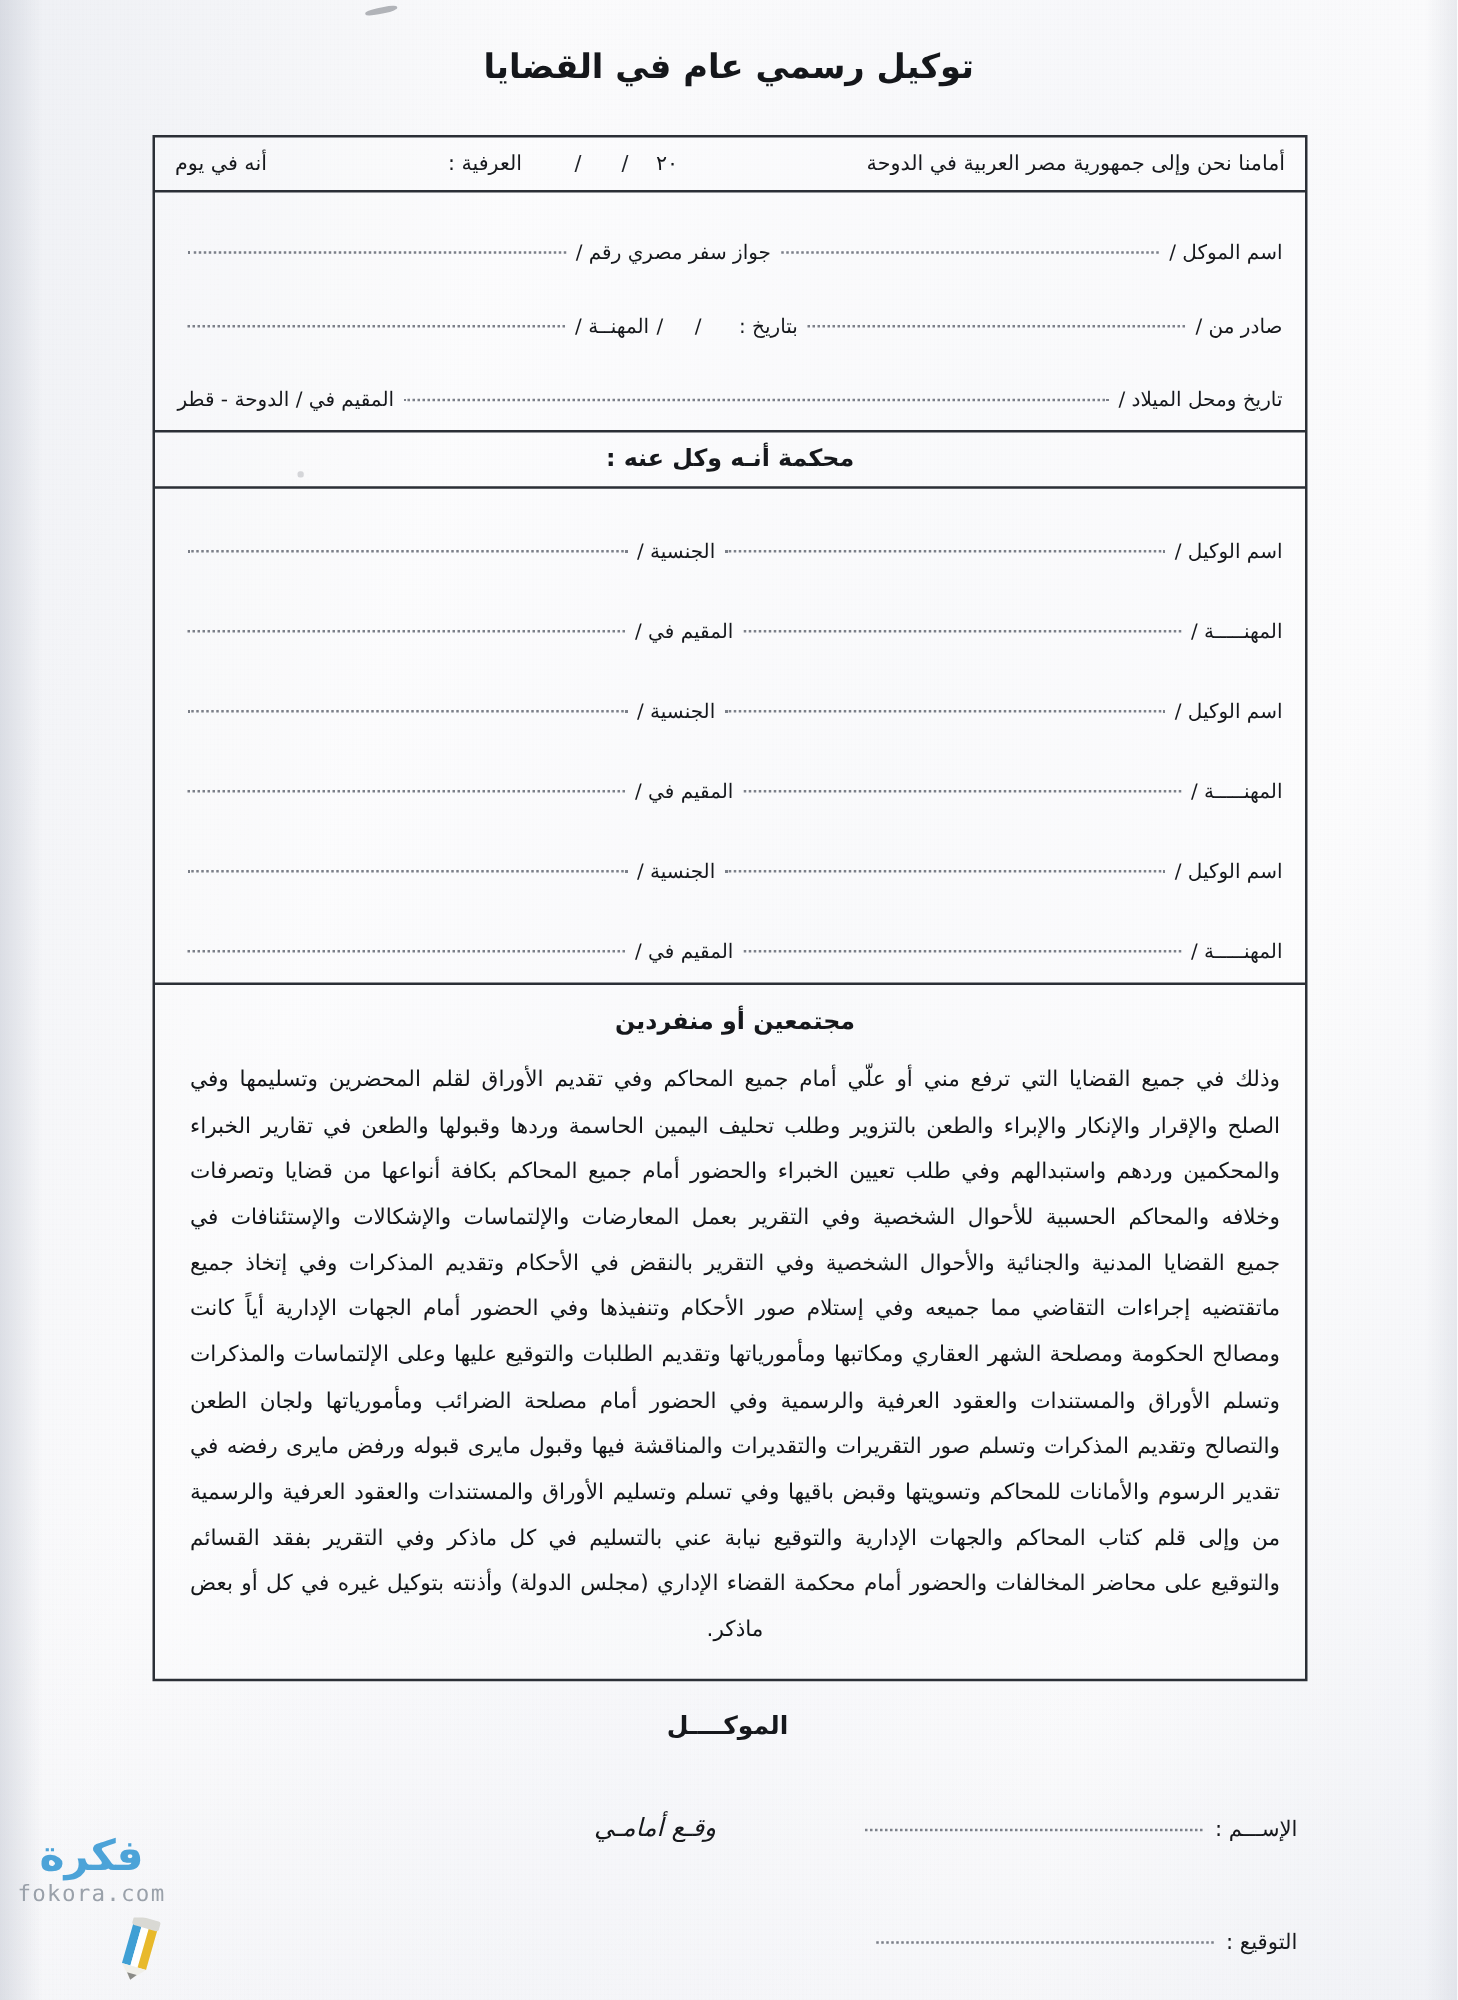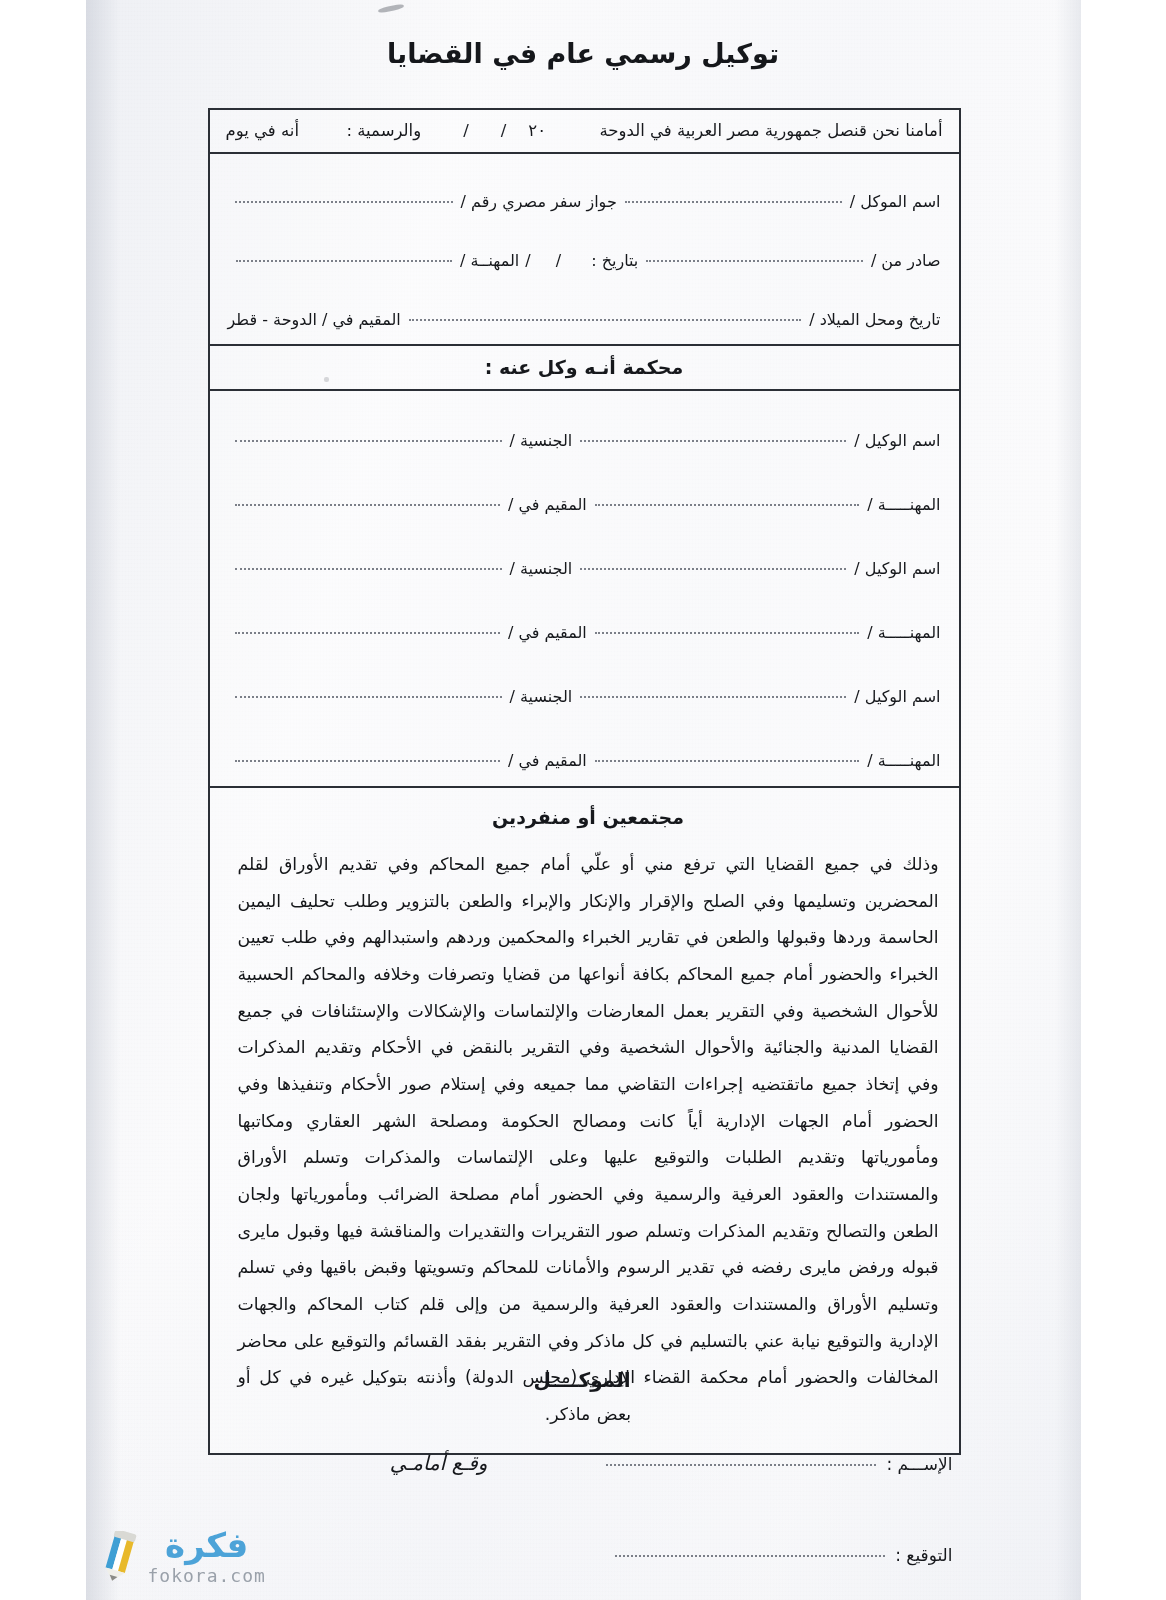--- a/index.html
+++ b/index.html
@@ -2,21 +2,21 @@
 <html lang="ar" dir="rtl"><head>
 <meta charset="utf-8">
 <style>
   html, body {
     margin: 0;
     padding: 0;
     background: #ffffff;
   }
   .page {
     position: relative;
-    width: 995px;
+    width: 1166px;
     height: 1600px;
     margin: 0 auto;
     background: #fbfbfc;
     background-image:
       linear-gradient(105deg, rgba(236,238,243,0.85) 0%, rgba(250,250,252,0.2) 28%, rgba(244,245,249,0.55) 55%, rgba(252,252,253,0.25) 78%, rgba(238,240,245,0.7) 100%),
       linear-gradient(0deg, rgba(240,241,245,0.55) 0%, rgba(255,255,255,0) 25%);
     font-family: "DejaVu Sans", "Liberation Sans", sans-serif;
     color: #16181c;
     overflow: hidden;
     direction: rtl;
@@ -180,23 +180,24 @@
     letter-spacing: 1px;
     font-style: italic;
   }
 
   
   .watermark {
     position: absolute;
     left: 14px;
     bottom: 14px;
     display: flex;
-    align-items: center;
+    align-items: flex-start;
     gap: 8px;
     pointer-events: none;
+    flex-direction: column;
   }
   .wm-text { display: flex; flex-direction: column; align-items: center; }
   .wm-main {
     font-size: 34px;
     font-weight: bold;
     color: #4ca3d8;
     line-height: 1;
     letter-spacing: 1px;
   }
   .wm-sub {
@@ -219,28 +220,28 @@
   <div class="scan-speck" style="left:292px;top:6px;width:26px;height:5px;transform:rotate(-12deg);"></div>
   <div class="scan-speck" style="left:238px;top:377px;width:5px;height:5px;opacity:.35;"></div>
 
   <div class="doc-title">توكيل رسمي عام في القضايا</div>
 
   <div class="frame">
 
     <div class="band">
       <div class="row-header">
         <div class="seg">
-          <span>أمامنا نحن قنصل جمهورية مصر العربية في الدوحة</span>
+          <span>أمامنا نحن وإلى جمهورية مصر العربية في الدوحة</span>
         </div>
         <div class="seg">
           <span class="hdr-year">٢٠</span>
           <span class="slash">/</span>
           <span class="slash">/</span>
           <span class="spacer-wide"></span>
-          <span>والرسمية :</span>
+          <span>العرفية :</span>
         </div>
         <div class="seg">
           <span>أنه في يوم</span>
         </div>
       </div>
     </div>
 
 
     <div class="band fields">
       <div class="frow">

